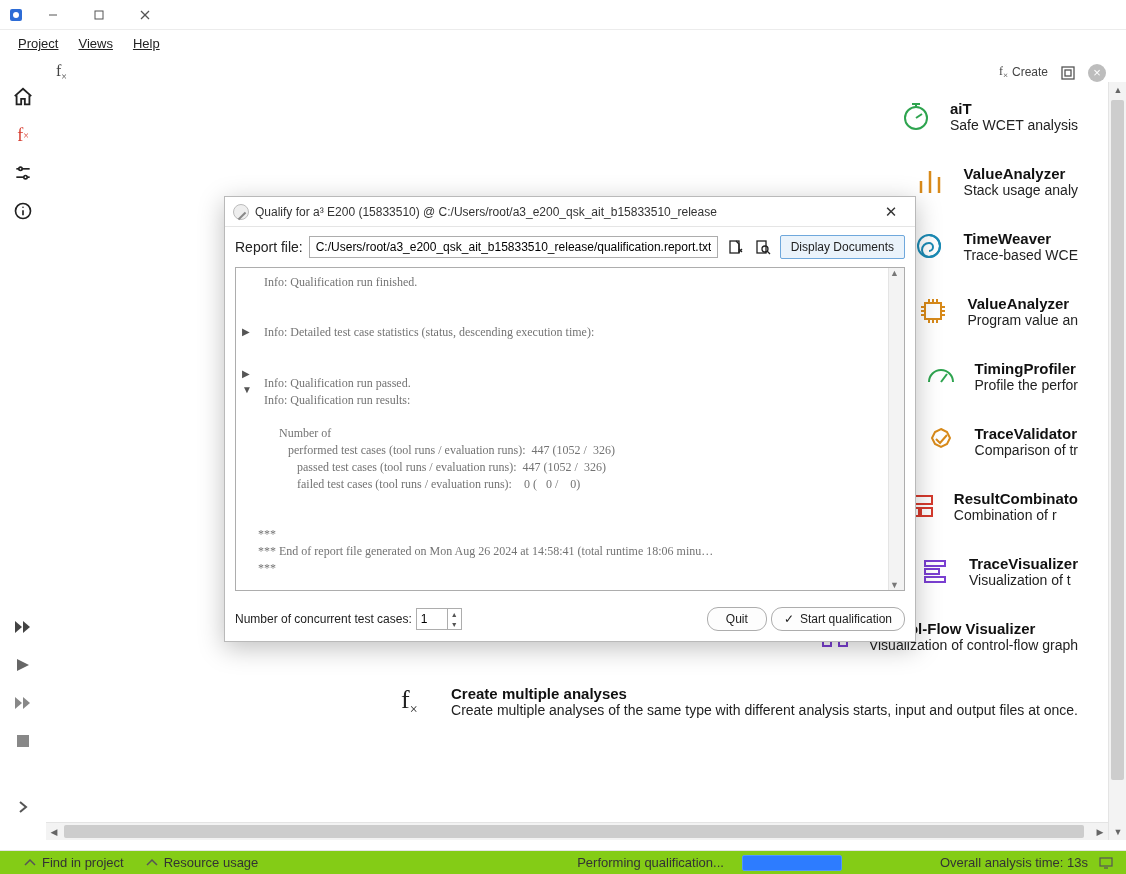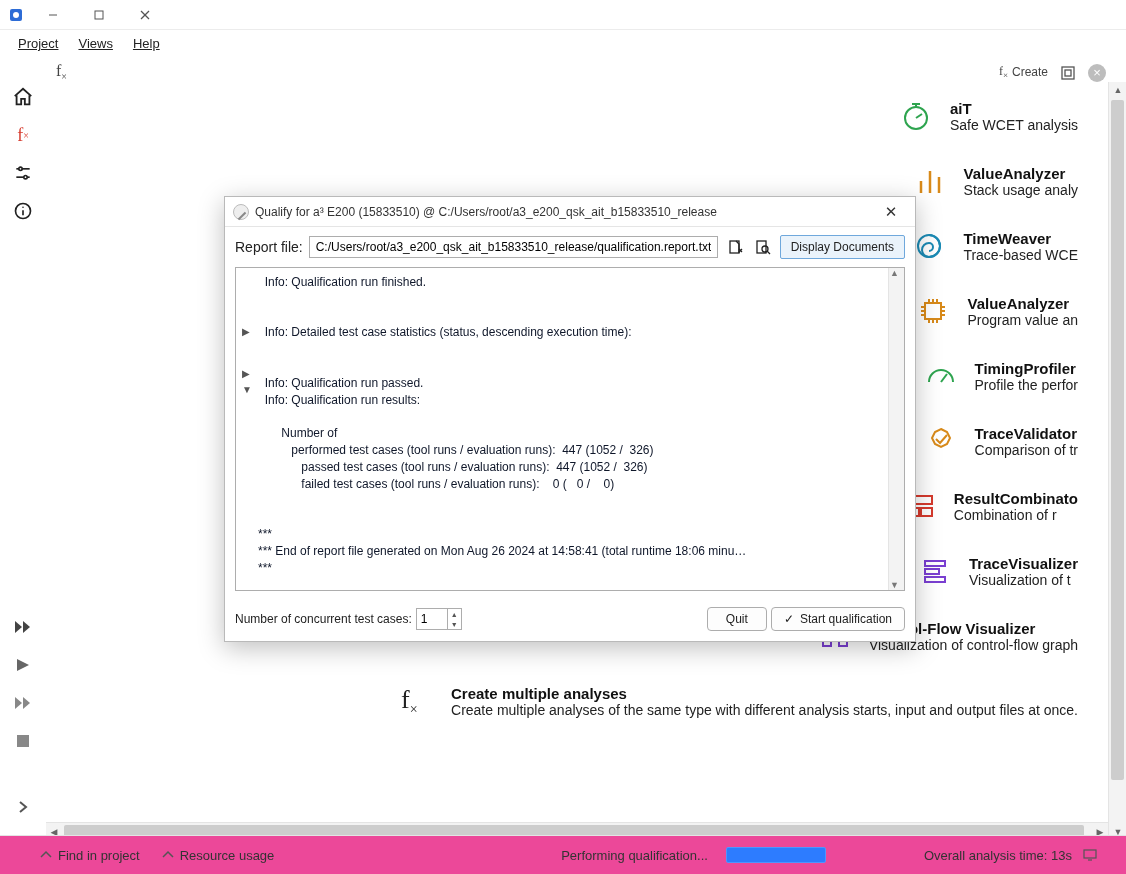--- a/index.html
+++ b/index.html
@@ -77,23 +77,23 @@
 
   
   .icon-green{color:#2ea44f;}
   .icon-orange{color:#d88a1a;}
   .icon-teal{color:#1c8bb5;}
   .icon-purple{color:#7a3fd1;}
   .icon-red{color:#d63a2d;}
 
   
   .statusbar{
-    position:absolute; left:0; right:0; bottom:0; height:39px;
-    background:#ec4899; border-top:1px solid #e4e4e4;
-    display:flex; align-items:center; padding:0 28px; font-size:13px; color:#333;
+    position:absolute; left:0; right:0; bottom:0; height:24px;
+    background:#84cc16; border-top:1px solid #e4e4e4;
+    display:flex; align-items:center; padding:0 12px; font-size:13px; color:#333;
   }
   .statusbar .slink{display:flex;align-items:center;gap:4px;padding:0 10px;}
   .statusbar .spacer{flex:1;}
   .progress{ width:100px;height:16px; background:linear-gradient(90deg,#2d7cff,#2d7cff); border:1px solid #4f95ff; border-radius:2px; margin:0 18px;}
   .status-icon{width:16px;height:16px;color:#666;}
 
   
   .dialog {
     position:absolute;
     left:224px; top:196px;
@@ -129,25 +129,25 @@
     background:#eaf3fb; border:1px solid #6fa8dc; border-radius:2px;
     display:flex;align-items:center;
   }
   .dialog .d-body{
     flex:1; margin:0 10px 8px 10px;
     border:1px solid #adadad;
     position:relative;
     overflow:hidden;
   }
   .dialog .d-body .pre{
-    font-family: Liberation Sans, sans-serif;
+    font-family: Liberation Serif, serif;
     font-size:12px; line-height:1.4;
     white-space:pre;
     padding:6px 8px 6px 22px;
-    color:#0f172a;
+    color:#737373;
     overflow:hidden;
   }
   .d-body .triangle{position:absolute;font-size:10px;color:#555;}
   .d-body .triangle.r1{left:6px;top:58px;}
   .d-body .triangle.r2{left:6px;top:100px;}
   .d-body .triangle.r3{left:6px;top:116px;transform:rotate(0deg);}
   .d-body .sv{position:absolute;right:0;top:0;bottom:0;width:16px;background:#f3f3f3;border-left:1px solid #e4e4e4;}
   .d-body .sv .arrow{position:absolute;left:1px;font-size:9px;color:#777;}
   .d-body .sv .arrow.t{top:0;} .d-body .sv .arrow.b{bottom:0;}
 
@@ -156,21 +156,21 @@
     padding:8px 10px 10px 10px;
     font-size:12px;
   }
   .dialog .d-footer .numwrap{display:flex;border:1px solid #adadad;height:22px;}
   .dialog .d-footer .numwrap input{width:30px;border:none;padding:0 4px;font-size:12px;}
   .dialog .d-footer .numwrap .spin{width:14px;display:flex;flex-direction:column;border-left:1px solid #adadad;}
   .dialog .d-footer .numwrap .spin div{flex:1;display:flex;align-items:center;justify-content:center;font-size:7px;color:#555;}
   .dialog .d-footer .spacer{flex:1;}
   .dialog .d-footer .btn{
     height:24px; padding:0 18px;
-    background:#fdfdfd; border:1px solid #adadad; border-radius:4px;
+    background:#fdfdfd; border:1px solid #adadad; border-radius:11px;
     display:flex;align-items:center;gap:6px;font-size:12px;
   }
   .dialog .d-footer .btn.primary{padding:0 12px;}
   .check{color:#222;font-size:12px;}
 
   .under{ text-decoration: underline; text-decoration-color:#777;}
 </style>
 </head>
 <body>
 

